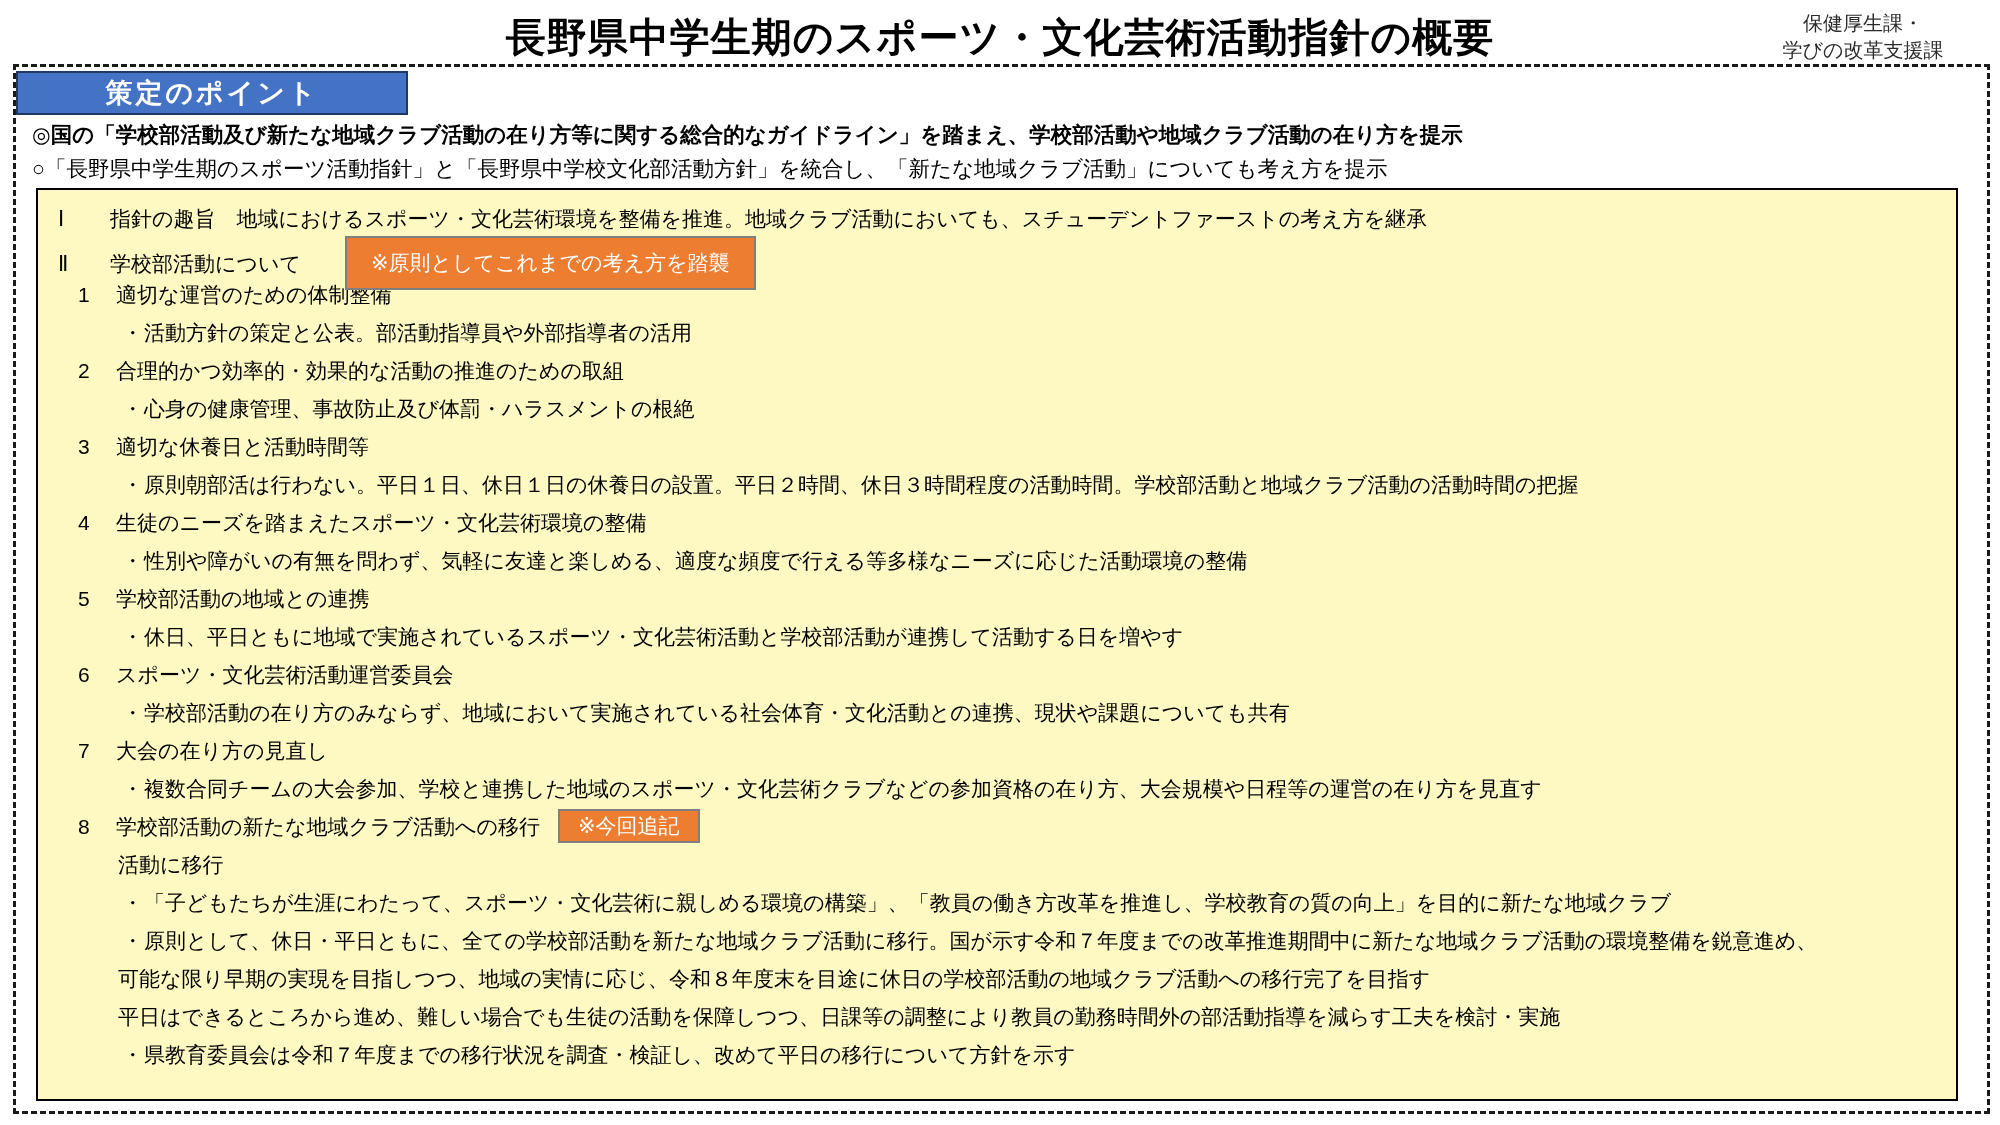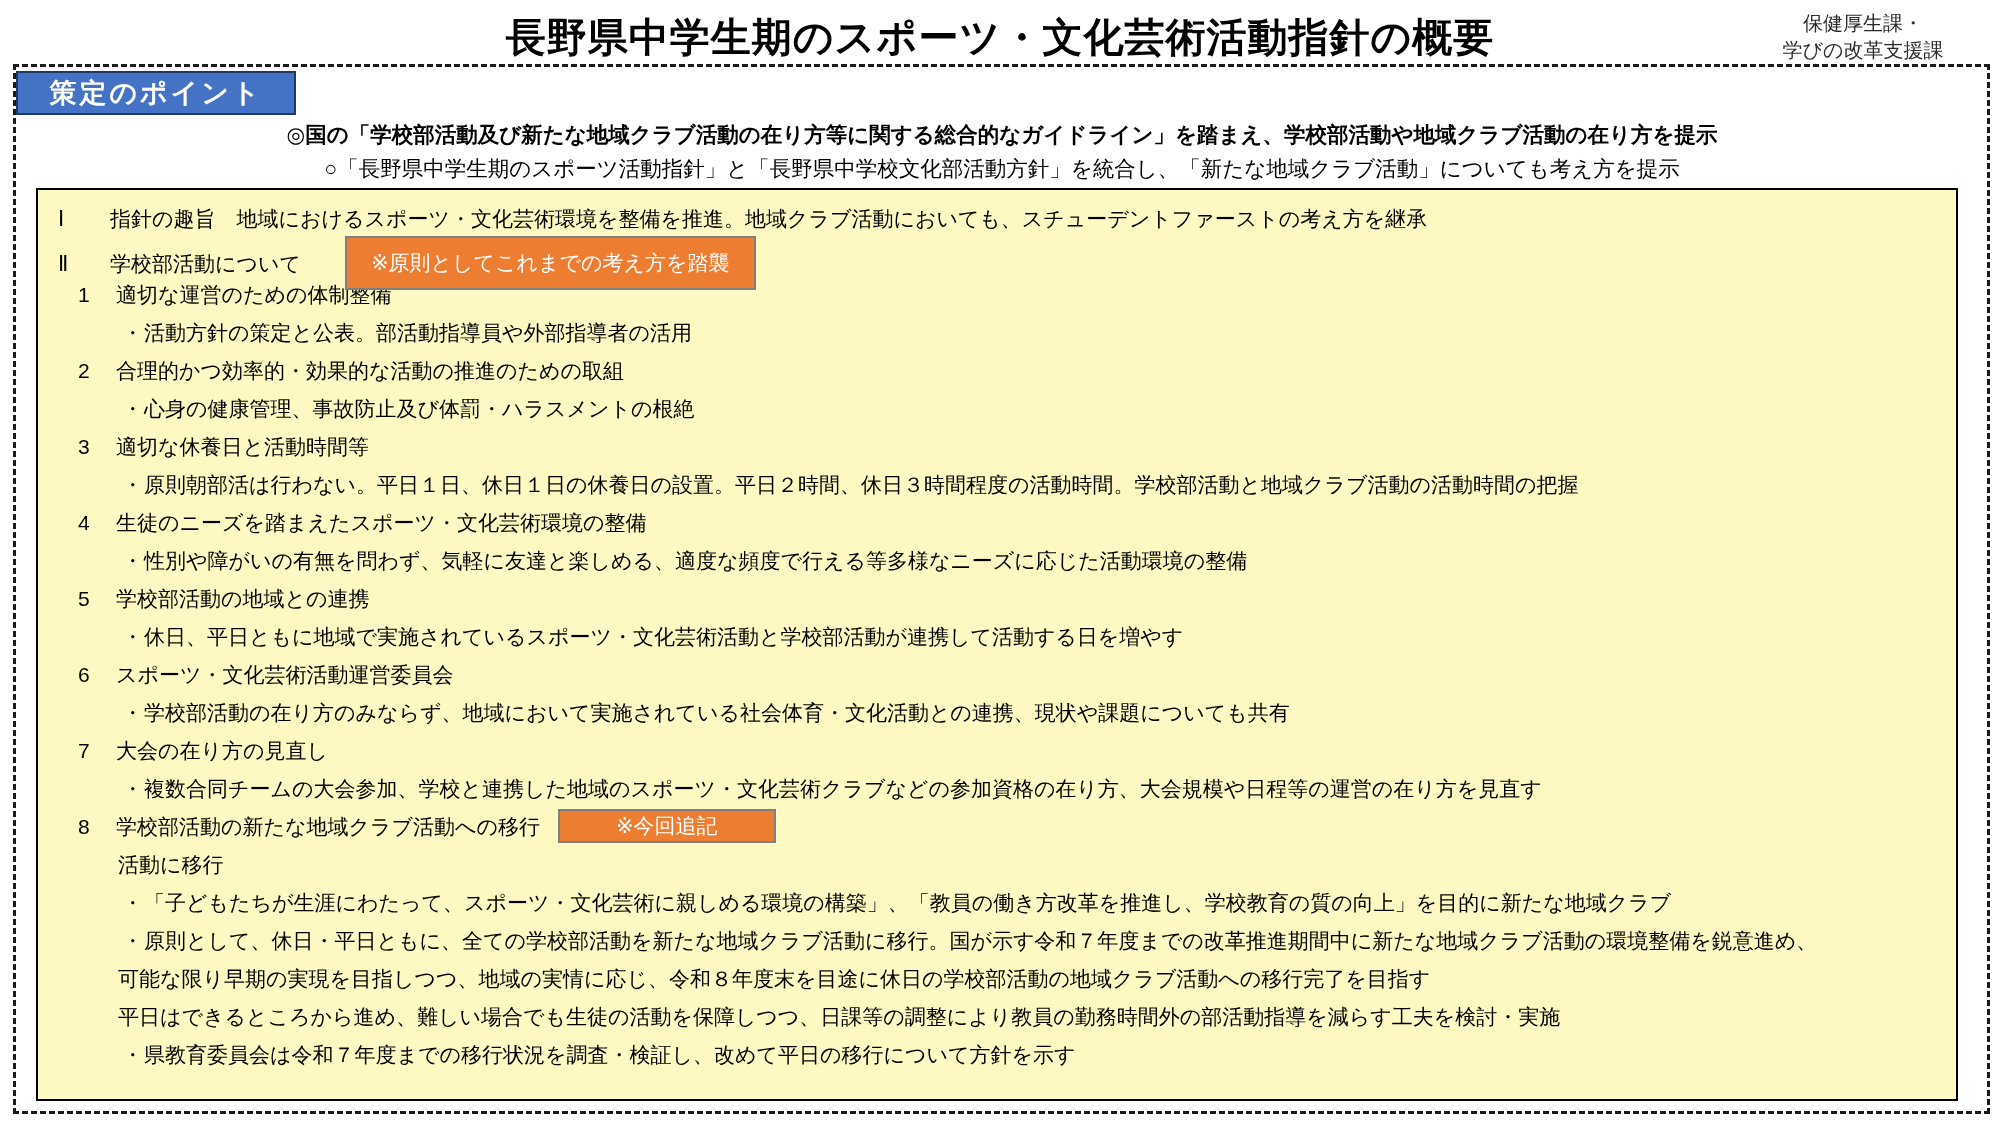--- a/index.html
+++ b/index.html
@@ -14,29 +14,29 @@
   }
   .dept{
     position:absolute;top:10px;right:22px;width:230px;text-align:center;
     font-size:20px;line-height:27px;color:#2b2b2b;
   }
   .outer-frame{
     position:absolute;left:13px;top:64px;width:1971px;height:1044px;
     border:3px dashed #1a1a1a;z-index:1;
   }
   .points-heading{
-    position:absolute;left:16px;top:71px;width:280px;height:44px;
+    position:absolute;left:16px;top:71px;width:392px;height:44px;
     background:#4472C4;border:2px solid #1F3864;box-sizing:border-box;
     color:#fff;font-size:27px;font-weight:700;text-align:center;
     line-height:40px;letter-spacing:3px;z-index:2;
   }
   .summary{
     position:absolute;left:32px;top:118px;width:1940px;z-index:2;
   }
-  .summary-line{font-size:21.5px;line-height:34px;white-space:nowrap;text-align:center;}
+  .summary-line{font-size:21.5px;line-height:34px;white-space:nowrap;}
   .summary-line.bold{font-weight:700;}
   .content-box{
     position:absolute;left:36px;top:188px;width:1922px;height:913px;
     border:2px solid #000;box-sizing:border-box;z-index:2;background:#fef9c3;
     padding-top:10px;overflow:hidden;
   }
   .line{
     font-size:21px;height:38px;line-height:38px;white-space:nowrap;
   }
   .line .marker{display:inline-block;}
@@ -46,21 +46,21 @@
   .line.num .marker{width:38px;}
   .line.bullet{padding-left:84px;}
   .line.bullet .marker{width:22px;}
   .line.cont{padding-left:80px;}
   .badge{
     display:inline-block;vertical-align:middle;position:relative;top:-2px;
     background:#ED7D31;border:2px solid #7F7F7F;color:#ffffff;
     font-size:21px;line-height:30px;height:30px;padding:10px 24px;
     margin-left:44px;
   }
-  .badge.small{margin-left:18px;padding:0 56px;}
+  .badge.small{margin-left:18px;padding:0 18px;}
 </style>
 </head>
 <body>
 
 <div class="page-title">長野県中学生期のスポーツ・文化芸術活動指針の概要</div>
 
 <div class="dept">
   <div>保健厚生課・</div>
   <div>学びの改革支援課</div>
 </div>

